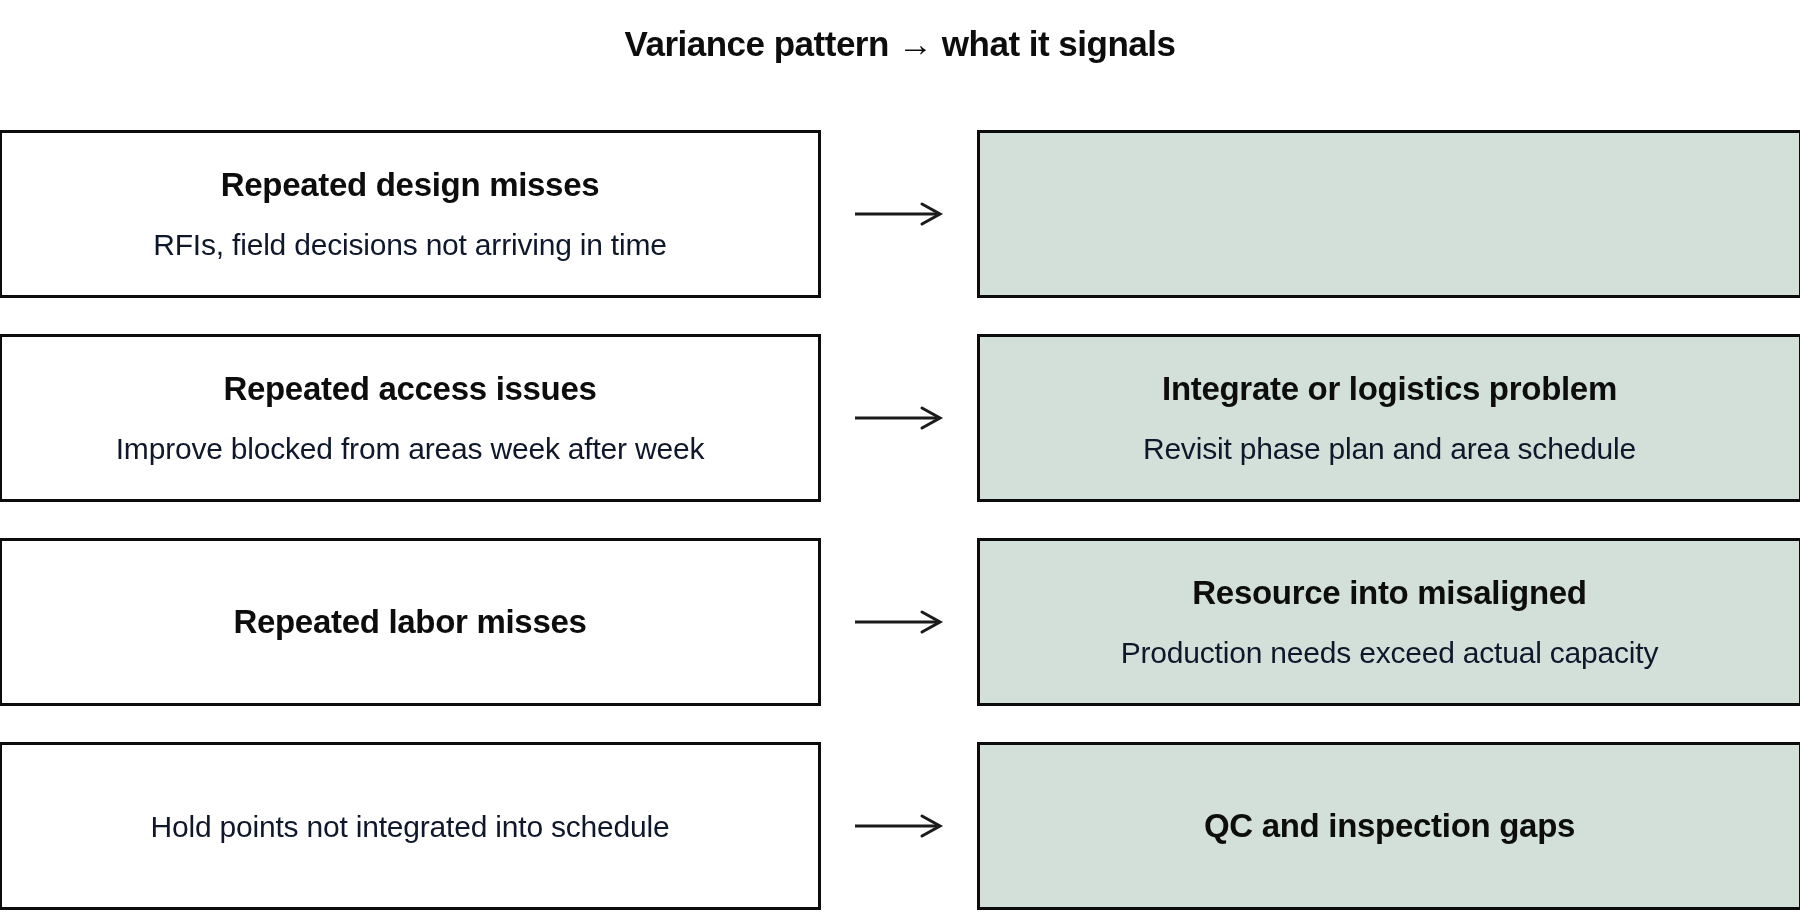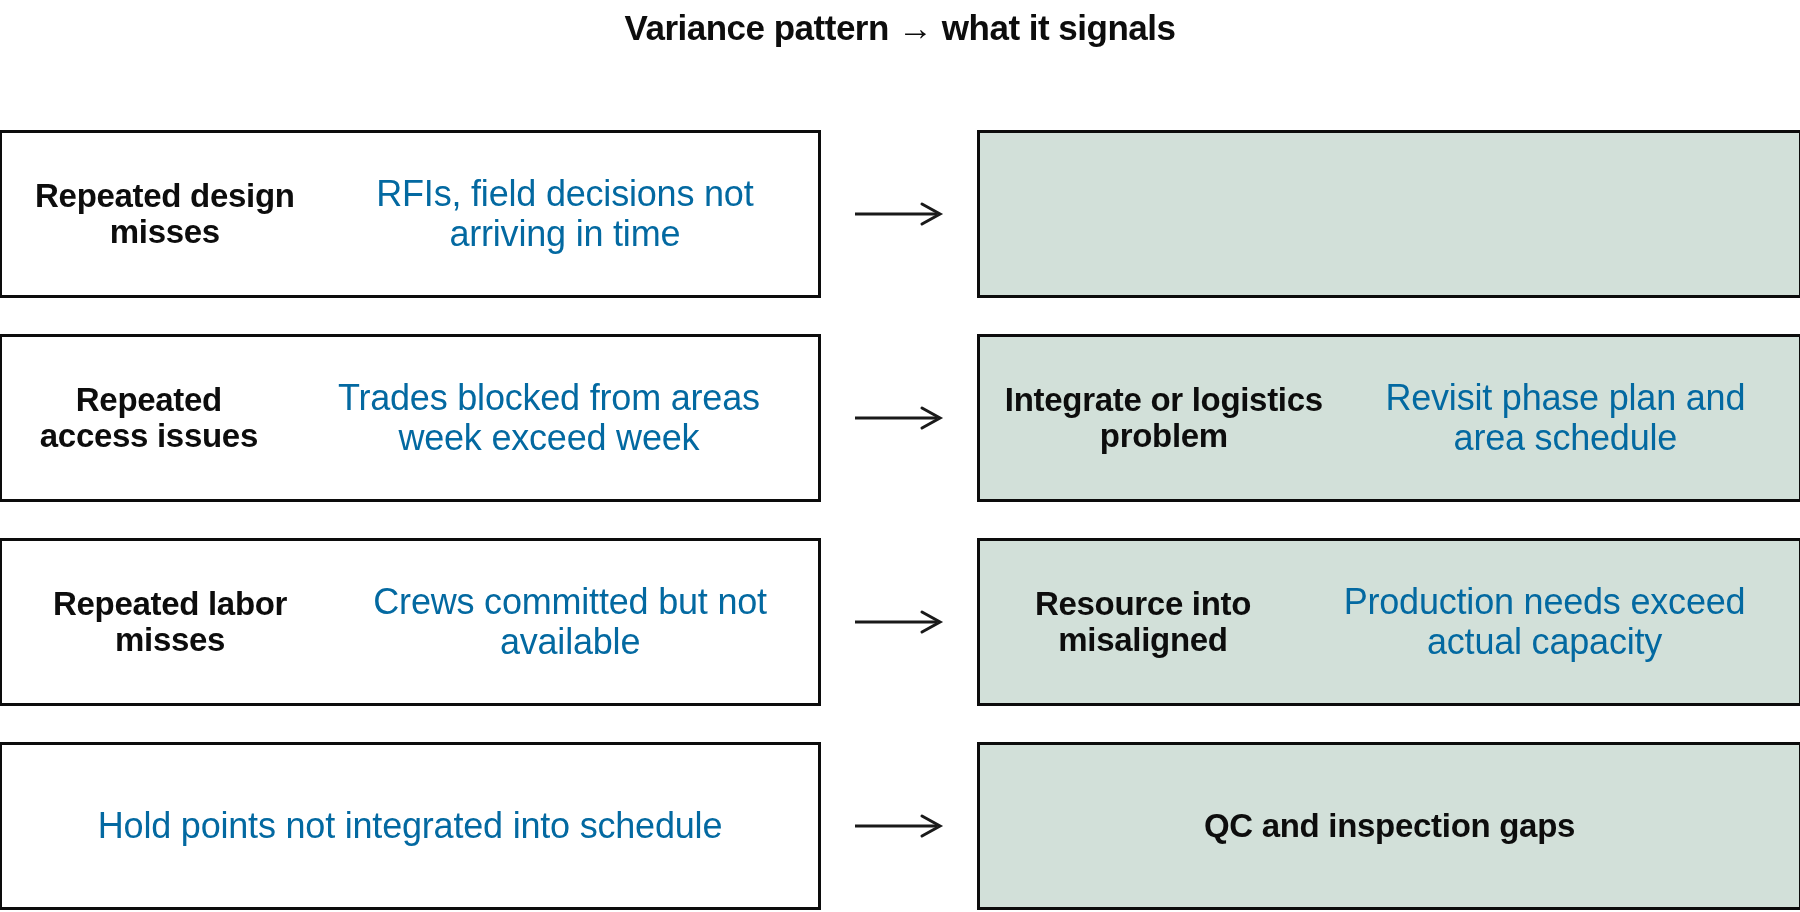--- a/index.html
+++ b/index.html
@@ -10,21 +10,21 @@
     background: #ffffff;
     overflow: hidden;
     font-family: "Liberation Sans", "DejaVu Sans", sans-serif;
     color: #0d0d0d;
   }
   .title {
     position: absolute;
     top: 8px;
     left: 0;
     right: 0;
-    margin: 0;
+    margin: 16px;
     text-align: center;
     font-size: 35px;
     font-weight: bold;
     letter-spacing: -0.5px;
     color: #0d0d0d;
   }
   .rows {
     position: absolute;
     top: 130px;
     left: 0;
@@ -35,21 +35,21 @@
   }
   .row {
     display: flex;
     height: 168px;
     align-items: stretch;
   }
   .box {
     box-sizing: border-box;
     border: 3px solid #0c0c0c;
     display: flex;
-    flex-direction: row;
+    flex-direction: column;
     justify-content: center;
     align-items: center;
     gap: 24px;
     text-align: center;
     padding: 0 20px;
   }
   .pattern-box {
     width: 822px;
     background: #ffffff;
     margin-left: -1px;
@@ -65,25 +65,25 @@
     flex: 1;
     margin-right: -2px;
   }
   .box-heading {
     font-size: 33px;
     font-weight: bold;
     letter-spacing: -0.3px;
     line-height: 1.1;
   }
   .box-detail {
-    font-size: 36px;
+    font-size: 30px;
     font-weight: normal;
     letter-spacing: -0.2px;
     line-height: 1.1;
-    color: #0369a1;
+    color: #0f172a;
   }
   .arrow-svg { display: block; }
 </style>
 </head>
 <body>
 
 <div class="canvas">
   <h1 class="title">Variance pattern → what it signals</h1>
 
   <div class="rows">
@@ -99,38 +99,37 @@
           <path d="M70 4 L88 14 L70 24" stroke="#1a1a1a" stroke-width="3" fill="none" stroke-linecap="round" stroke-linejoin="miter"></path>
         </svg>
       </div>
       <div class="box signal-box" style="background:#d2e0d9">
       </div>
     </div>
 
     <div class="row">
       <div class="box pattern-box">
         <div class="box-heading">Repeated access issues</div>
-        <div class="box-detail">Trades blocked from areas week exceed week</div>
+        <div class="box-detail">Improve blocked from areas week after week</div>
       </div>
       <div class="arrow-cell">
         <svg class="arrow-svg" width="95" height="28" viewBox="0 0 95 28">
           <path d="M3 14 H85" stroke="#1a1a1a" stroke-width="3" fill="none"></path>
           <path d="M70 4 L88 14 L70 24" stroke="#1a1a1a" stroke-width="3" fill="none" stroke-linecap="round" stroke-linejoin="miter"></path>
         </svg>
       </div>
       <div class="box signal-box" style="background:#d2e0d9">
         <div class="box-heading">Integrate or logistics problem</div>
         <div class="box-detail">Revisit phase plan and area schedule</div>
       </div>
     </div>
 
     <div class="row">
       <div class="box pattern-box">
         <div class="box-heading">Repeated labor misses</div>
-        <div class="box-detail">Crews committed but not available</div>
       </div>
       <div class="arrow-cell">
         <svg class="arrow-svg" width="95" height="28" viewBox="0 0 95 28">
           <path d="M3 14 H85" stroke="#1a1a1a" stroke-width="3" fill="none"></path>
           <path d="M70 4 L88 14 L70 24" stroke="#1a1a1a" stroke-width="3" fill="none" stroke-linecap="round" stroke-linejoin="miter"></path>
         </svg>
       </div>
       <div class="box signal-box" style="background:#d2e0d9">
         <div class="box-heading">Resource into misaligned</div>
         <div class="box-detail">Production needs exceed actual capacity</div>

